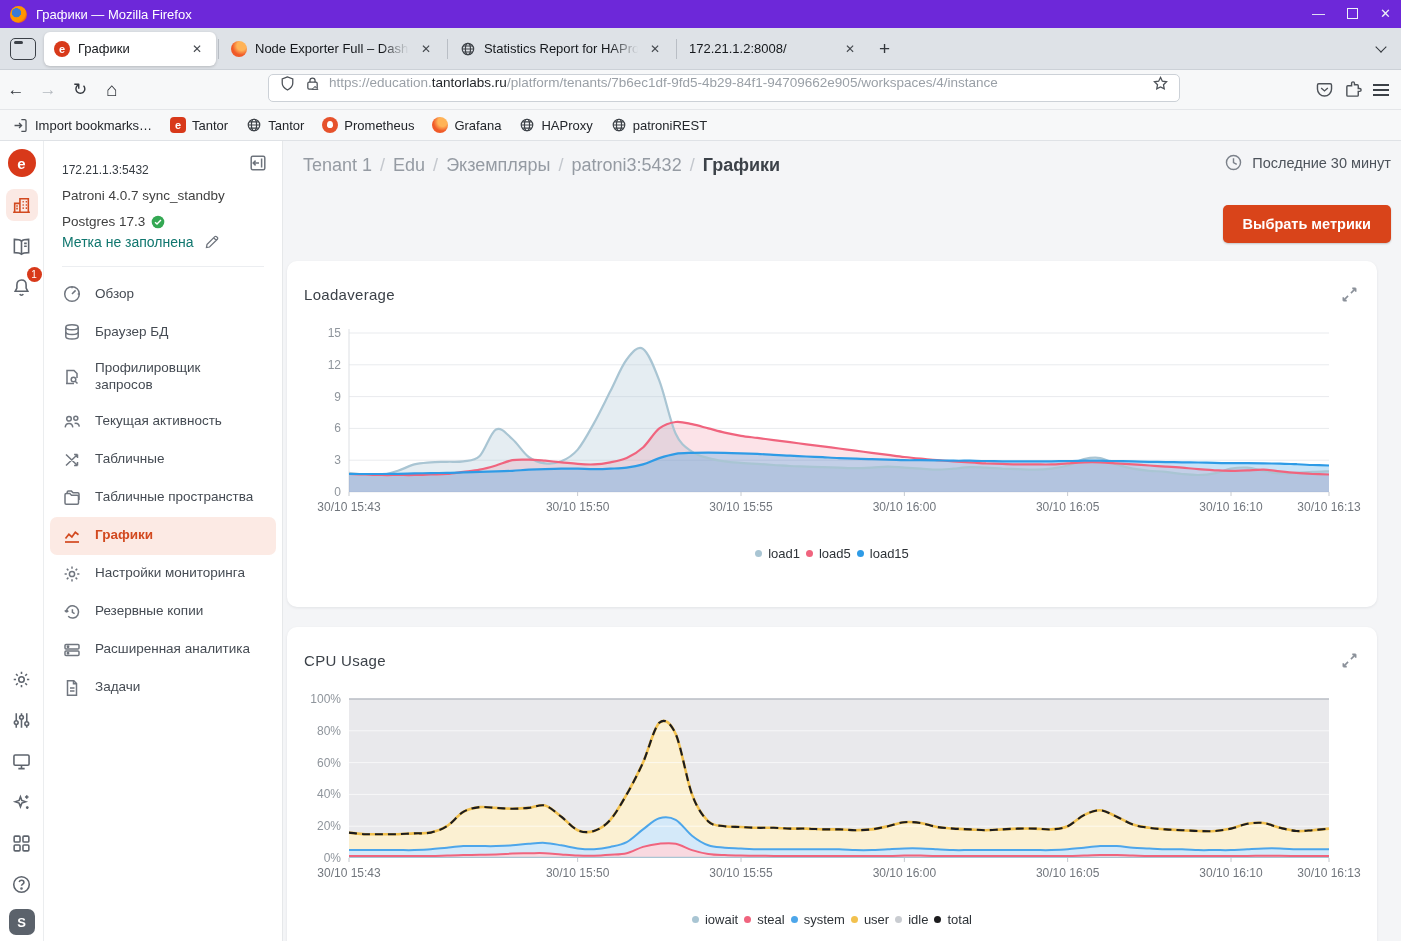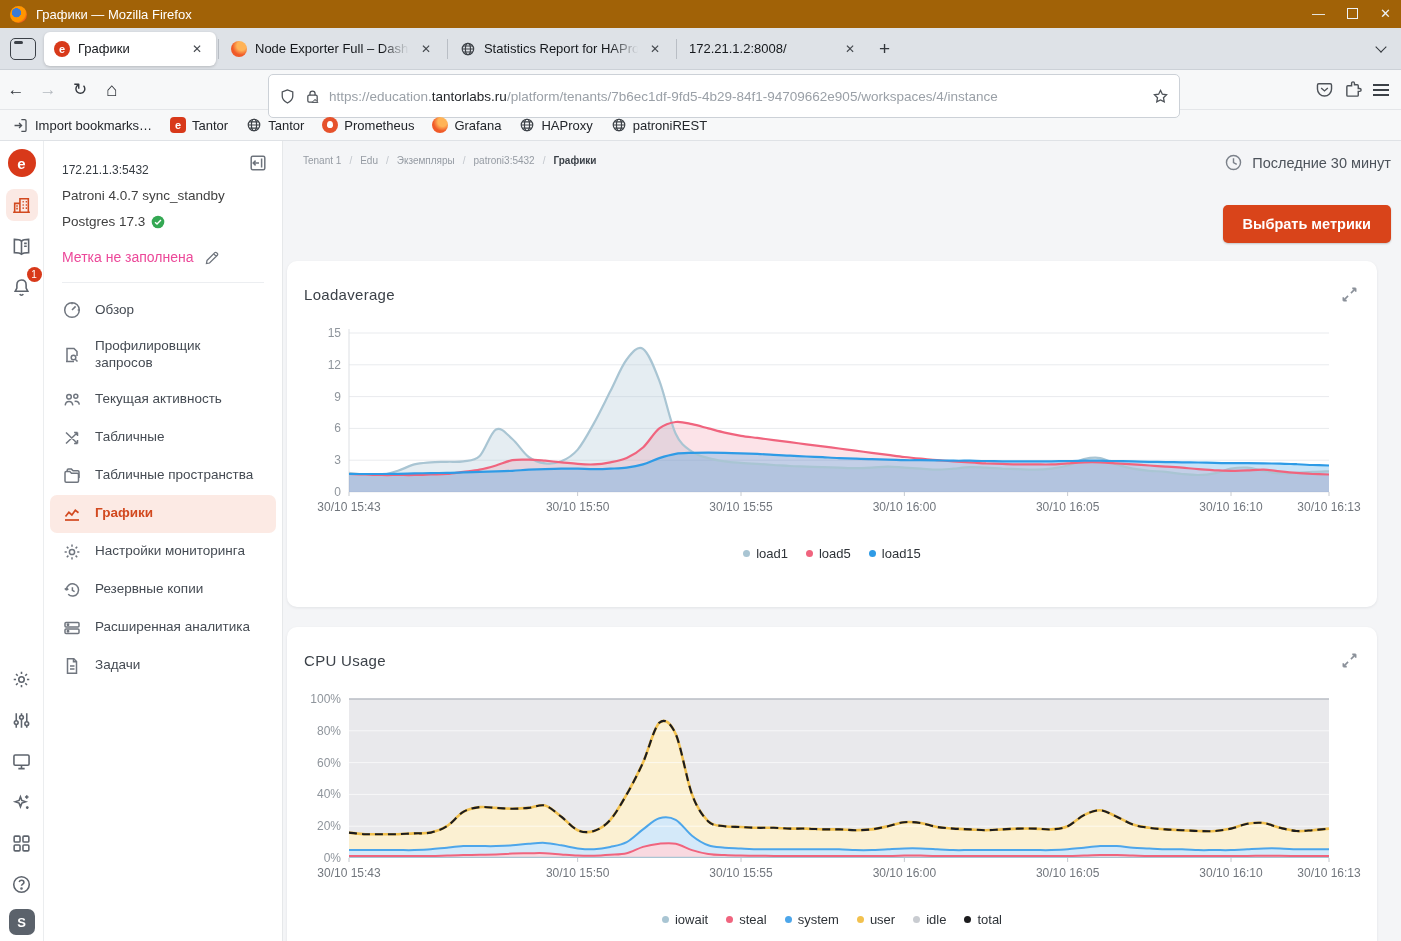--- a/index.html
+++ b/index.html
@@ -1,18 +1,18 @@
 <!DOCTYPE html>
 <html><head>
 <meta charset="utf-8">
 <style>
   *{margin:0;padding:0;box-sizing:border-box}
   html,body{width:1401px;height:941px;overflow:hidden;font-family:"Liberation Sans","DejaVu Sans",sans-serif;background:#f4f5f7}
   
-  #titlebar{position:relative;height:28px;background:#a16207;color:#fff;display:flex;align-items:center;padding:0 10px;font-size:13px}
+  #titlebar{position:relative;height:28px;background:#6d28d9;color:#fff;display:flex;align-items:center;padding:0 10px;font-size:13px}
   .ff-logo{width:17px;height:17px;border-radius:50%;background:radial-gradient(circle at 38% 40%,#3a7bd5 0 30%,#ff9500 33% 60%,#e8531f 75%);margin-right:9px;flex:0 0 auto}
   .win-ctls{margin-left:auto;display:flex;gap:22px;font-size:13px;color:#eef3f7}
   .win-ctls span{cursor:default;line-height:28px}
   .wc-max{display:inline-block;width:11px;height:11px;border:1.4px solid #eef3f7;margin-top:8px}
   
   #tabbar{position:relative;height:42px;background:#dee2e7;display:flex;align-items:center;padding:0 6px;border-bottom:1px solid #ccd1d7}
   .tab{height:34px;display:flex;align-items:center;gap:8px;padding:0 10px;font-size:13px;color:#15181c;border-radius:6px;position:relative}
   .tab.active{background:#fff;box-shadow:0 1px 3px rgba(0,0,0,.18)}
   .tab .lbl{white-space:nowrap;overflow:hidden;flex:1 1 auto;-webkit-mask-image:linear-gradient(90deg,#000 82%,transparent);mask-image:linear-gradient(90deg,#000 82%,transparent)}
   .tab .x{font-size:12px;color:#45494f;padding:2px 4px;border-radius:4px}
@@ -26,21 +26,21 @@
   .globe-svg{width:16px;height:16px;color:#3c4147}
   .ffview{width:26px;height:22px;border:1.6px solid #3c4147;border-radius:5px;position:relative;margin:0 8px 0 4px}
   .ffview::after{content:"";position:absolute;left:3px;top:2.5px;width:9px;height:3px;background:#3c4147;border-radius:2px}
   .newtab{font-size:19px;color:#33373c;padding:0 10px}
   .alltabs{margin-left:auto;margin-right:10px;color:#33373c}
   .chev{display:inline-block;width:8px;height:8px;border-right:1.7px solid #33373c;border-bottom:1.7px solid #33373c;transform:rotate(45deg);margin-bottom:3px}
   
   #navbar{position:relative;height:40px;background:#f7f8f9;display:flex;align-items:center;border-bottom:1px solid #e4e6e9}
   .nav-ic{width:32px;height:30px;display:flex;align-items:center;justify-content:center;font-size:17px;color:#35393f;border-radius:5px}
   .nav-ic.dis{color:#b4b9bf}
-  #urlbar{position:absolute;left:268px;top:4px;width:912px;height:44px;background:#fff;border:1px solid #ccd1d7;border-radius:5px;display:flex;align-items:center;padding:0 10px;gap:8px}
+  #urlbar{position:absolute;left:268px;top:4px;width:912px;height:28px;background:#fff;border:1px solid #ccd1d7;border-radius:5px;display:flex;padding:0 10px;gap:8px}
   #urlbar .url{font-size:13.5px;color:#9aa0a7;white-space:nowrap;overflow:hidden;flex:1;-webkit-mask-image:linear-gradient(90deg,#000 93%,transparent);mask-image:linear-gradient(90deg,#000 93%,transparent)}
   #urlbar .url b{color:#23262a;font-weight:normal}
   .mini-svg{width:17px;height:17px;color:#4d5258;flex:0 0 auto}
   .nav-right{margin-left:auto;display:flex;gap:10px;padding-right:12px}
   .burger{width:16px;height:12px;border-top:2px solid #3c4147;border-bottom:2px solid #3c4147;position:relative;margin-top:4px}
   .burger::after{content:"";position:absolute;left:0;top:3px;width:16px;height:2px;background:#3c4147}
   
   #bmbar{height:31px;background:#f7f8f9;display:flex;align-items:center;gap:18px;padding:0 12px;font-size:13px;color:#23262b;border-bottom:1px solid #dfe2e6}
   .bm{display:flex;align-items:center;gap:6px}
   .bm-ic{width:16px;height:16px;display:flex;align-items:center;justify-content:center;position:relative}
@@ -52,39 +52,39 @@
   .rail-logo{width:28px;height:28px;border-radius:50%;background:#d8391a;color:#fff;display:flex;align-items:center;justify-content:center;font-weight:bold;font-size:15px;margin-bottom:12px}
   .badge{position:absolute;top:-4px;right:-4px;min-width:15px;height:15px;border-radius:8px;background:#d8391a;color:#fff;font-size:10px;display:flex;align-items:center;justify-content:center;padding:0 3px}
   .rail-spacer{flex:1}
   .avatar{width:26px;height:26px;border-radius:7px;background:#5b626b;color:#fff;font-size:13px;font-weight:bold;display:flex;align-items:center;justify-content:center}
   
   #sidebar{width:239px;background:#fff;border-right:1px solid #e6e8ea;position:relative;padding:12px 0 0}
   .collapse-btn{position:absolute;top:12px;right:14px;color:#6e747d}
   .side-head{padding:0 18px}
   .addr{margin-top:10px;font-size:12px;color:#363c43}
   .sub{margin-top:11px;font-size:13.5px;color:#404040;display:flex;align-items:center;gap:6px}
-  .label-row{margin-top:20px;display:flex;gap:10px;font-size:14px;color:#ec4899}
+  .label-row{margin-top:4px;display:flex;align-items:center;gap:10px;font-size:14px;color:#0f766e}
   .divider{height:1px;background:#eceef1;margin:16px 0 8px}
   .menu{padding:0 6px}
   .mi{display:flex;align-items:center;gap:13px;padding:9px 12px;font-size:13.5px;color:#454b53;border-radius:7px;line-height:1.25}
   .mi svg{flex:0 0 auto;color:#70767f}
   .mi.sel{background:#fceae4;color:#d2491f;font-weight:bold}
   .mi.sel svg{color:#d2491f}
   
   #content{flex:1;position:relative;background:#f4f5f7;overflow:hidden}
-  .crumbs{position:absolute;top:14px;left:20px;font-size:10px;color:#959ba3;display:flex;gap:8px;align-items:center}
+  .crumbs{position:absolute;top:14px;left:20px;font-size:18px;color:#959ba3;display:flex;gap:8px;align-items:center}
   .crumbs .cur{color:#3c4249;font-weight:bold}
   .crumbs .sep{color:#c3c7cd}
   .timerange{position:absolute;top:12px;right:10px;display:flex;align-items:center;gap:9px;font-size:14.5px;color:#4d535b}
   .btn-metrics{position:absolute;top:64px;right:10px;background:#d9441a;color:#fff;font-size:14.5px;font-weight:bold;border:none;border-radius:5px;padding:11px 20px;box-shadow:0 1px 2px rgba(0,0,0,.2)}
   .card{position:absolute;left:4px;width:1090px;background:#fff;border-radius:10px;box-shadow:0 1px 3px rgba(16,24,40,.08)}
   .card h3{font-size:15px;font-weight:normal;color:#3c4249;padding:25px 0 0 17px;letter-spacing:.3px}
   .expand{position:absolute;top:24px;right:18px;color:#8a9099}
   .chart-wrap{position:absolute;left:16px;top:56px}
-  .legend{position:absolute;left:0;right:0;display:flex;justify-content:center;gap:18px;font-size:13px;color:#2e3338}
+  .legend{position:absolute;left:0;right:0;display:flex;justify-content:center;gap:6px;font-size:13px;color:#2e3338}
   .legend .it{display:flex;align-items:center;gap:6px}
   .legend .dot{width:7px;height:7px;border-radius:50%}
 </style>
 </head>
 <body>
 
 <svg width="0" height="0" style="position:absolute">
   <defs>
     <symbol id="i-globe" viewBox="0 0 20 20">
         <g fill="none" stroke="currentColor" stroke-width="1.5">
@@ -460,20 +460,26 @@
           </svg>
         </div>
       <div class="divider"></div>
     </div>
     <div class="menu">
       <div class="mi">
           <svg width="20" height="20">
             <use href="#i-gauge"></use>
           </svg>
           <span>Обзор</span>
+        </div>
+      <div class="mi">
+          <svg width="20" height="20">
+            <use href="#i-db"></use>
+          </svg>
+          <span>Браузер БД</span>
         </div>
       <div class="mi">
           <svg width="20" height="20">
             <use href="#i-profiler"></use>
           </svg>
           <span style="width:160px">Профилировщик запросов</span>
         </div>
       <div class="mi">
           <svg width="20" height="20">
             <use href="#i-users"></use>

